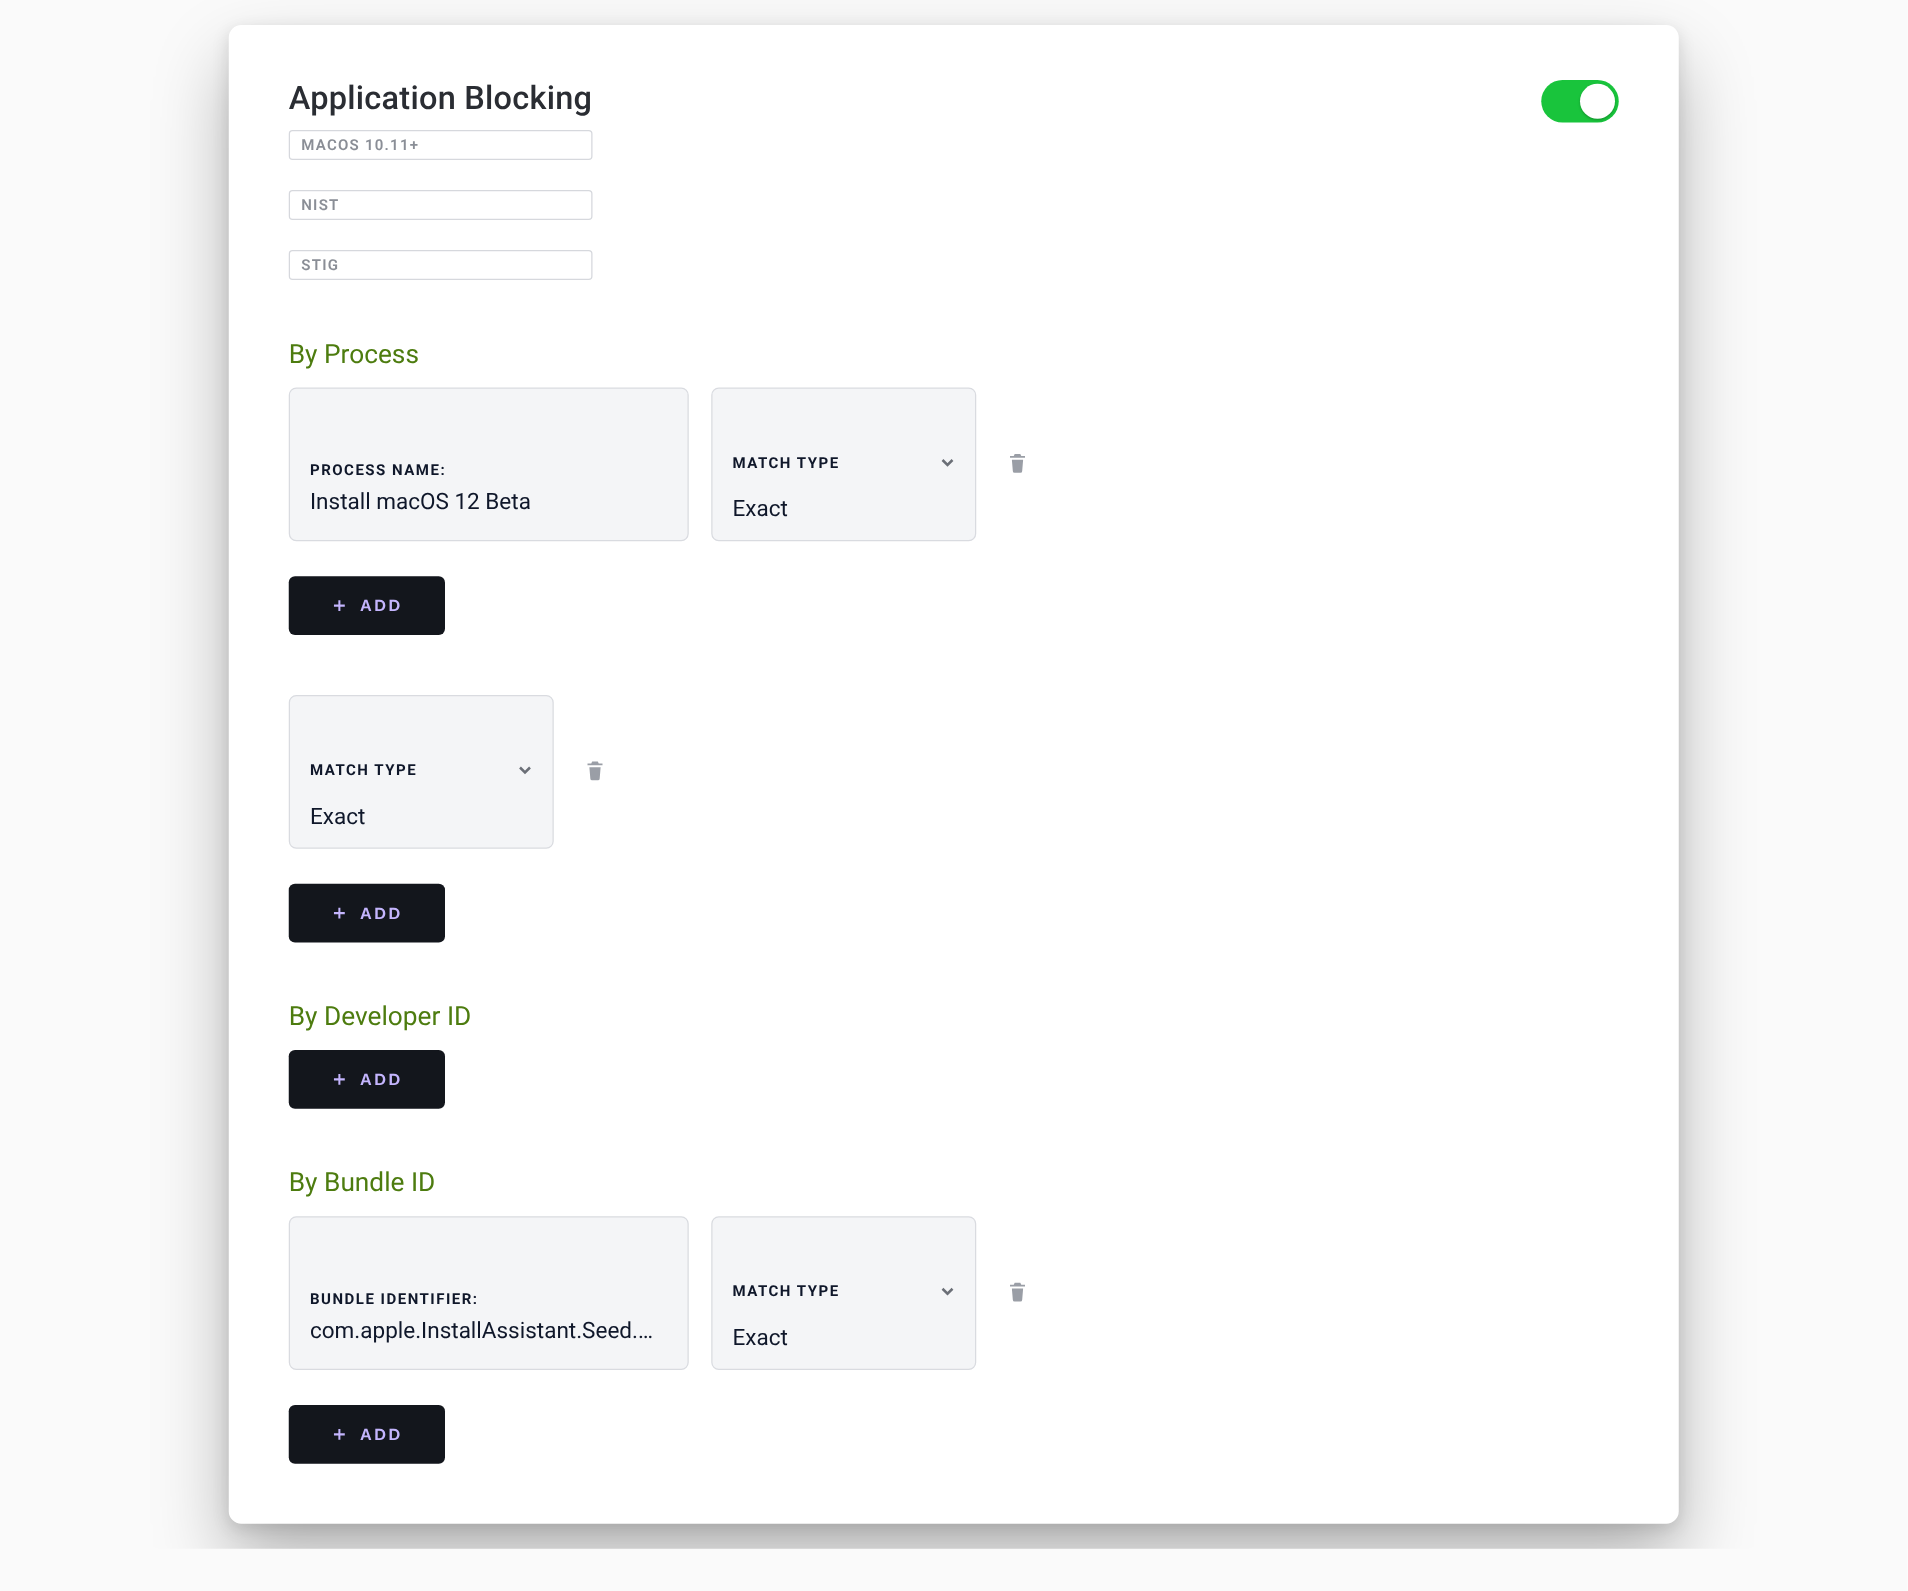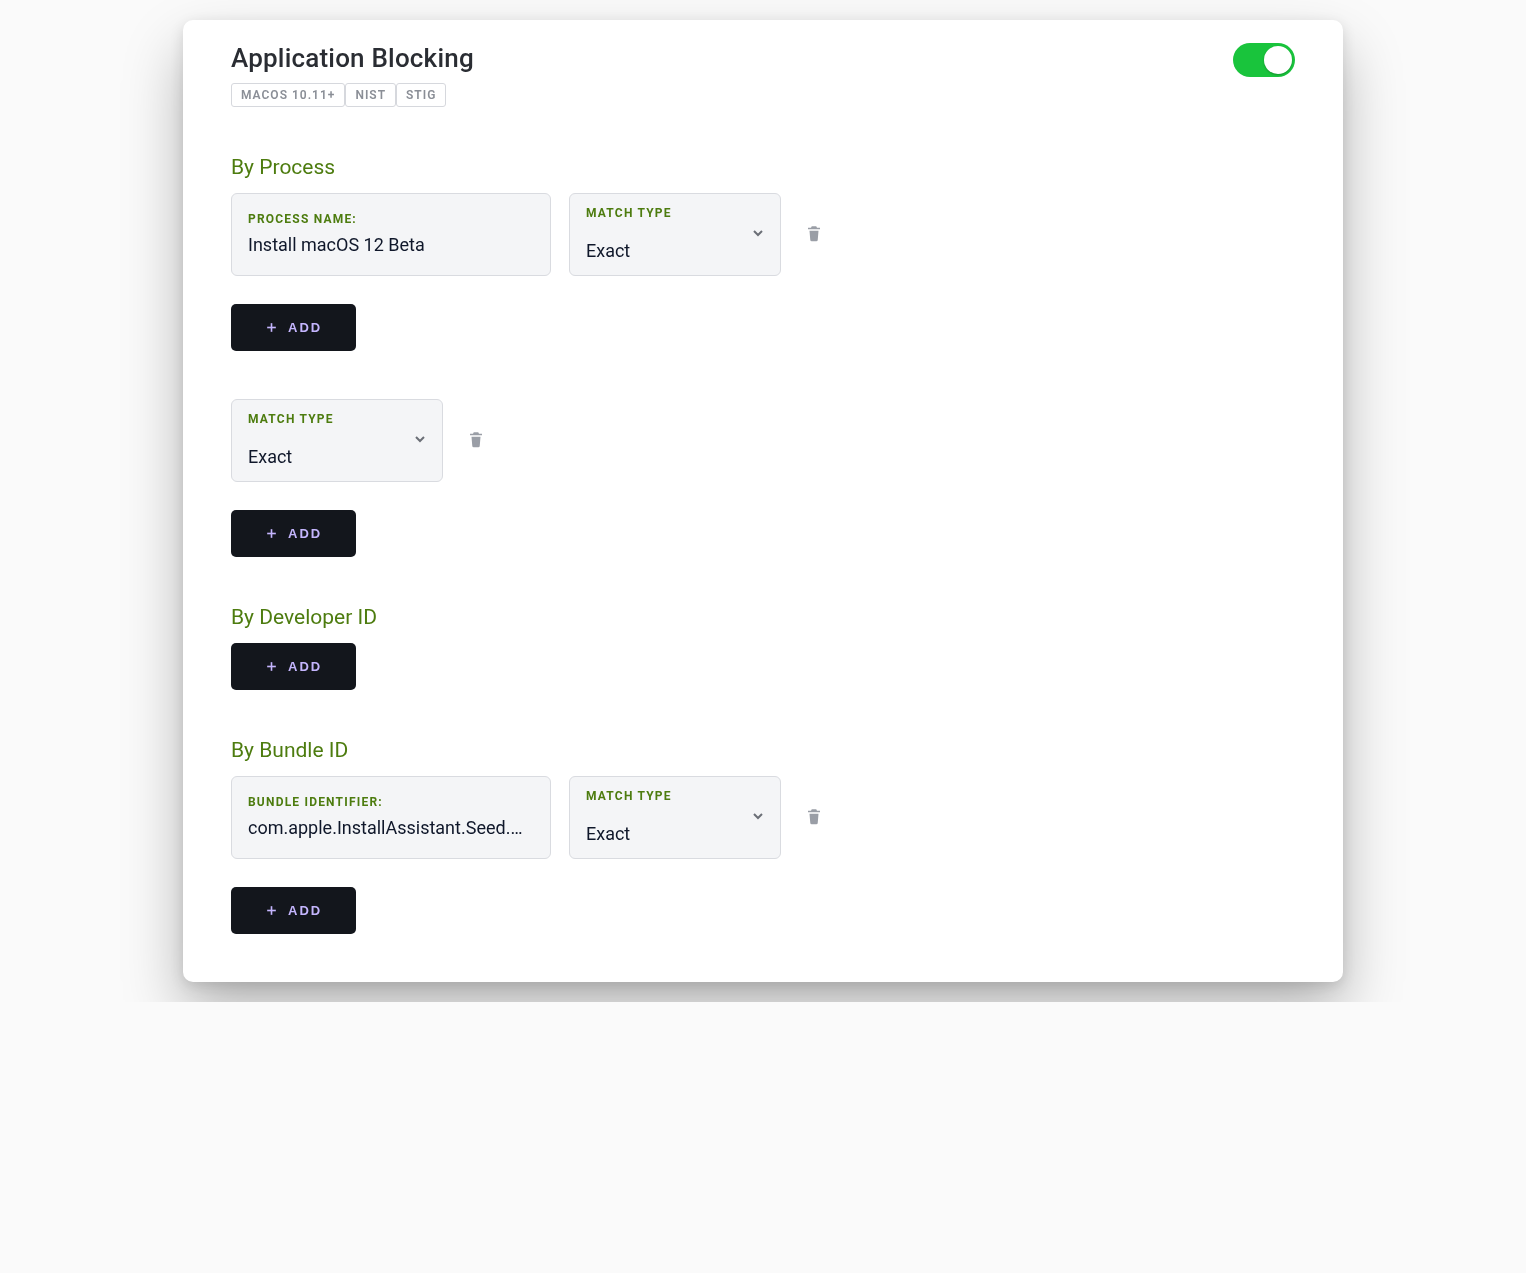--- a/index.html
+++ b/index.html
@@ -21,37 +21,37 @@
     padding:20px;
   }
 
   .card{
     width:1160px;
     max-width:100%;
     margin:0 auto;
     background:var(--bg);
     border-radius:10px;
     box-shadow:var(--shadow);
-    padding:23px 48px 48px 48px;
+    padding:44px 48px 48px 48px;
     position:relative;
   }
 
   .card-header{
     display:flex;
     align-items:flex-start;
     justify-content:space-between;
   }
   .title{
     font-size:26px;
     font-weight:500;
     letter-spacing:.2px;
     color:#2a2d33;
     margin:0 0 10px 0;
   }
-  .tags{display:flex;gap:0;}
+  .tags{display:flex;gap:24px;flex-direction:column;}
   .tag{
     font-size:12px;
     letter-spacing:1px;
     text-transform:uppercase;
     color:#8a8e96;
     border:1px solid #d6d8dd;
     border-radius:3px;
     padding:4px 9px;
     font-weight:600;
     background:#fff;
@@ -99,23 +99,24 @@
     flex-direction:column;
     justify-content:center;
     min-height:78px;
   }
   .field.main{width:320px;}
   .field.select{width:212px;position:relative;gap:12px;}
   .field-label{
     font-size:12px;
     letter-spacing:1.2px;
     font-weight:700;
-    color:#4d7c0f;
+    color:#0f172a;
     text-transform:uppercase;
     margin-bottom:8px;
+    margin-top:40px;
   }
   .field-value{
     font-size:18px;
     color:#0f172a;
     white-space:nowrap;
     overflow:hidden;
     text-overflow:ellipsis;
   }
   .chev{
     position:absolute;

